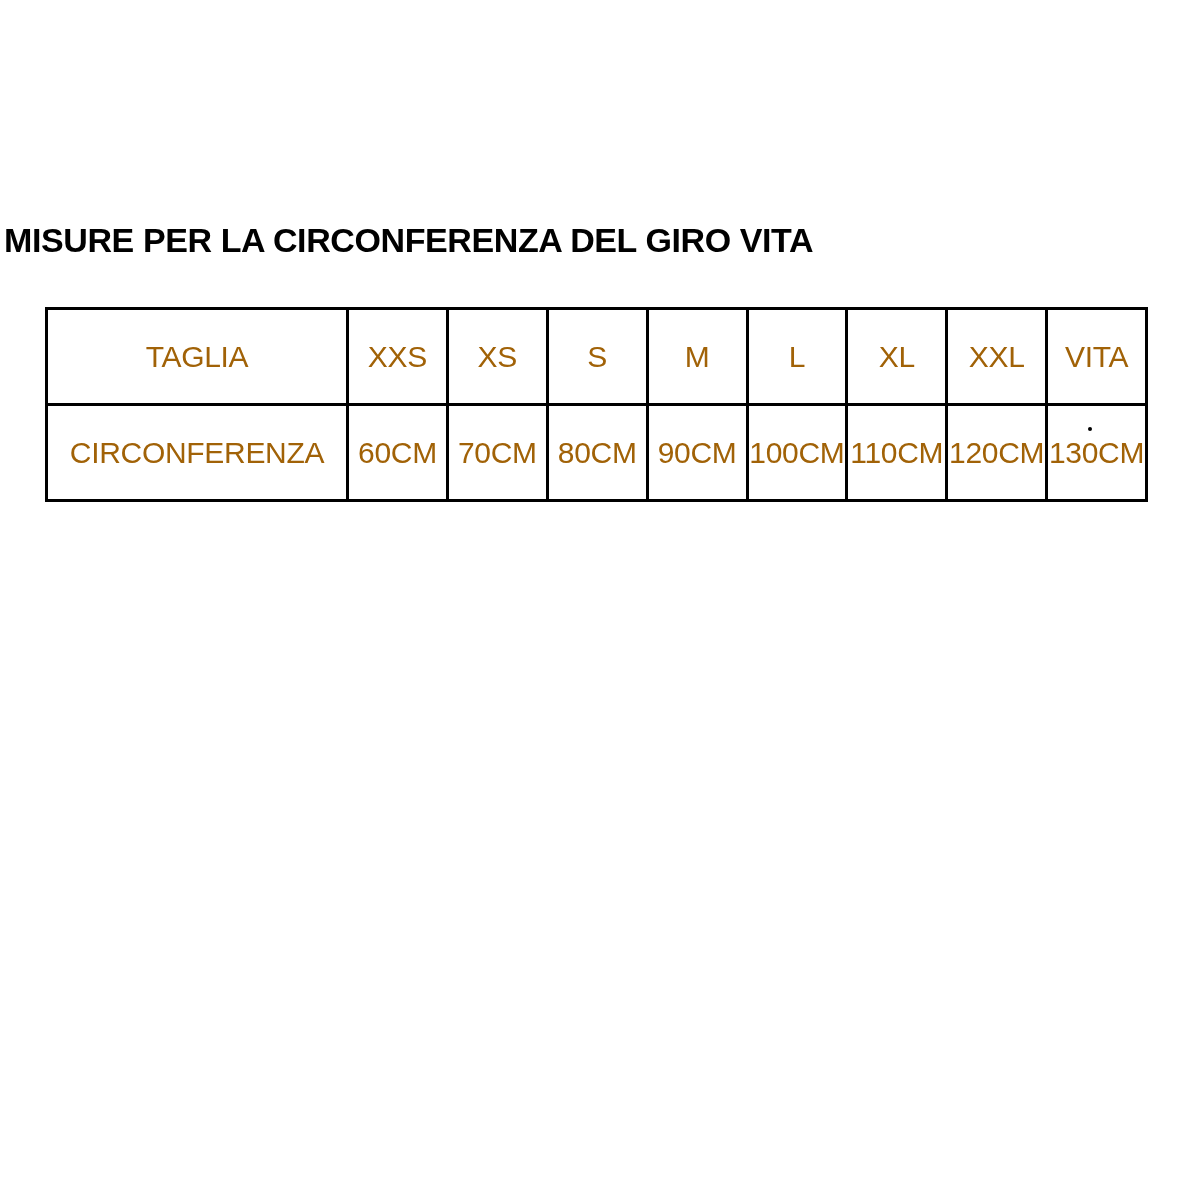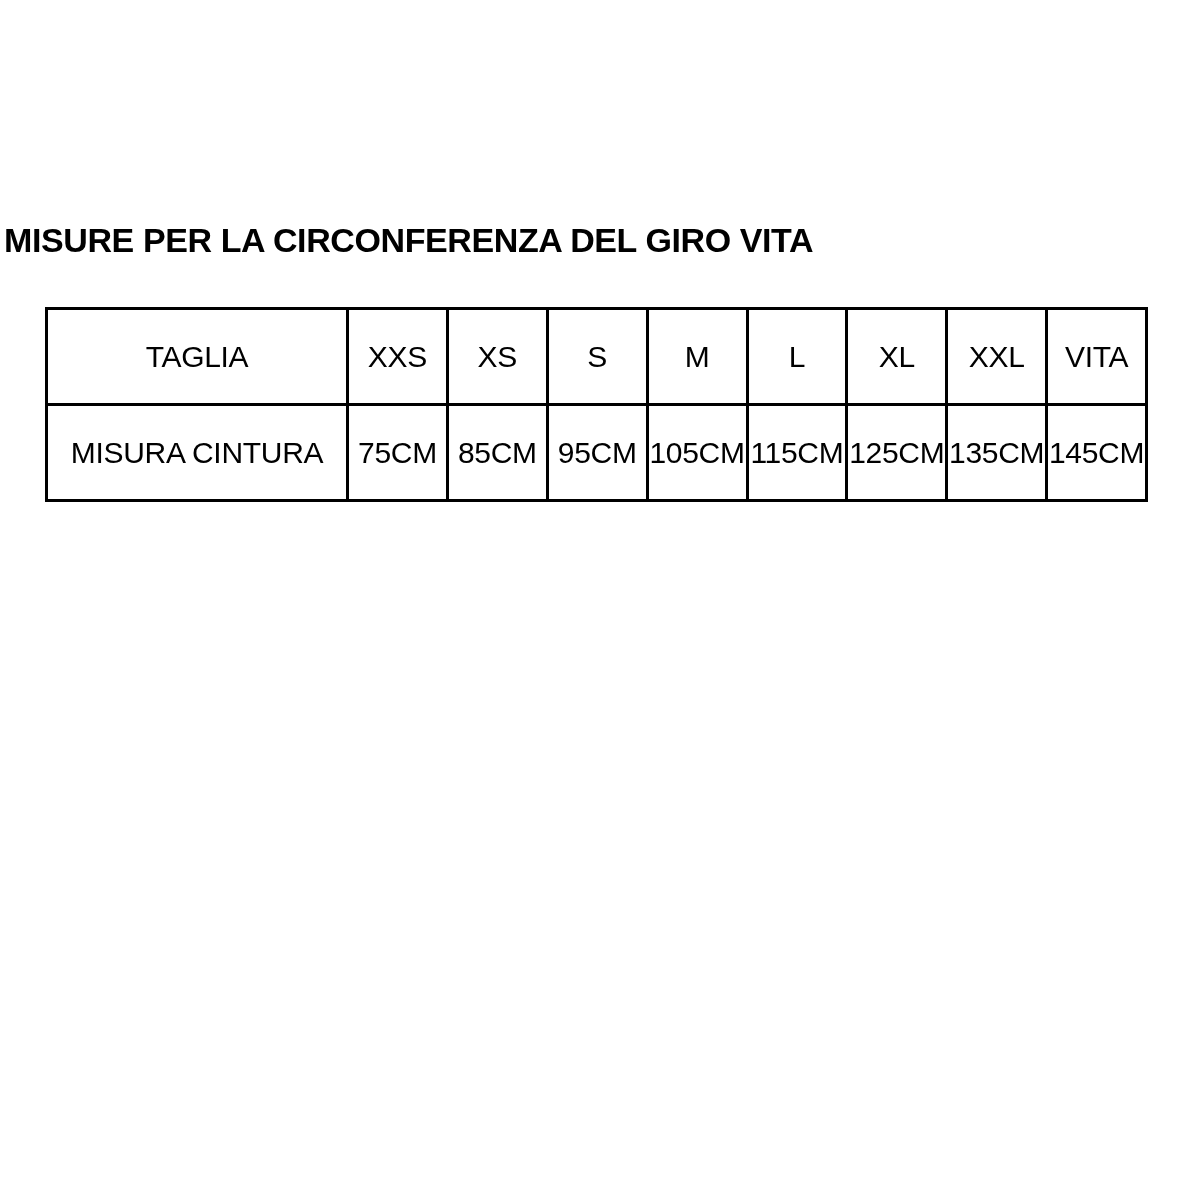--- a/index.html
+++ b/index.html
@@ -34,21 +34,21 @@
     width: 1103px;
     border-collapse: collapse;
     table-layout: fixed;
   }
   table.size-table td {
     border: 3px solid #000000;
     text-align: center;
     vertical-align: middle;
     font-size: 30px;
     letter-spacing: -0.3px;
-    color: #000000;
+    color: #a16207;
     height: 93px;
     padding: 0;
     overflow: hidden;
     white-space: nowrap;
   }
   col.label-col { width: 301px; }
   td.dot-host { position: relative; }
   .stray-dot {
     position: absolute;
     top: 21px;
@@ -82,24 +82,27 @@
       <td>XXS</td>
       <td>XS</td>
       <td>S</td>
       <td>M</td>
       <td>L</td>
       <td>XL</td>
       <td>XXL</td>
       <td>VITA</td>
     </tr>
     <tr>
-      <td>MISURA CINTURA</td>
-      <td>75CM</td>
-      <td>85CM</td>
-      <td>95CM</td>
-      <td>105CM</td>
-      <td>115CM</td>
-      <td>125CM</td>
-      <td>135CM</td>
-      <td>145CM</td>
+      <td>CIRCONFERENZA</td>
+      <td>60CM</td>
+      <td>70CM</td>
+      <td>80CM</td>
+      <td>90CM</td>
+      <td>100CM</td>
+      <td>110CM</td>
+      <td>120CM</td>
+      <td class="dot-host">
+        <span class="stray-dot"></span>
+        <span>130CM</span>
+      </td>
     </tr>
   </tbody>
 </table>
 
 </body></html>

